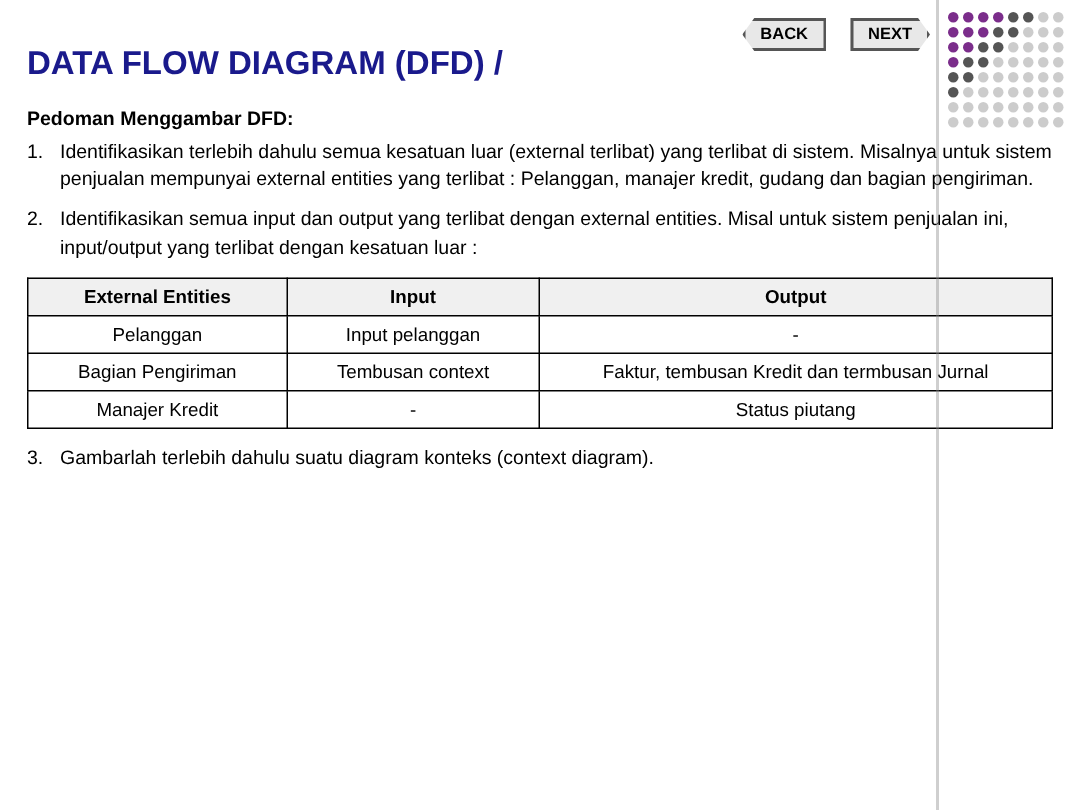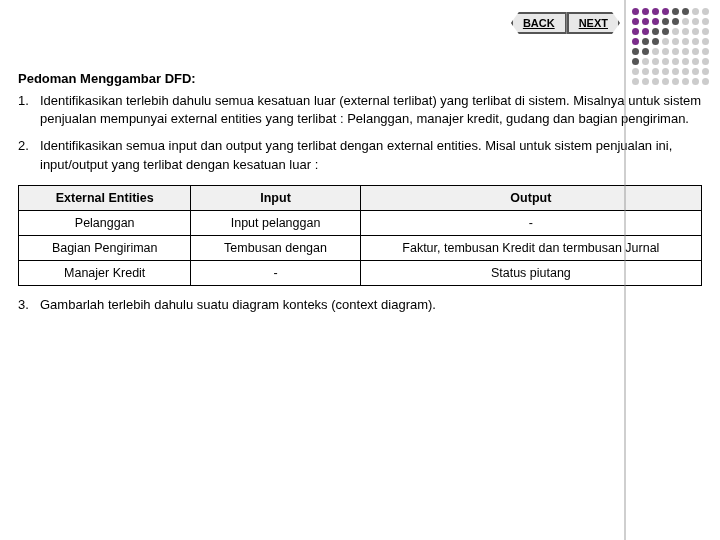--- a/index.html
+++ b/index.html
@@ -39,23 +39,22 @@
       height: 7px;
       border-radius: 50%;
     }
 
     
     .nav-buttons {
       position: absolute;
       top: 12px;
       right: 100px;
       display: flex;
-      gap: 0;
+      gap: 16px;
       align-items: center;
-      text-decoration: underline;
     }
 
     .nav-btn {
       padding: 3px 10px;
       border: 2px solid #555;
       background: #e8e8e8;
       font-size: 11px;
       font-weight: bold;
       cursor: pointer;
       clip-path: polygon(8px 0%, 100% 0%, 100% 100%, 8px 100%, 0% 50%);
@@ -222,21 +221,21 @@
     </div>
 
   <div class="vline"></div>
 
   <div class="nav-buttons">
     <button class="nav-btn back">BACK</button>
     <button class="nav-btn next">NEXT</button>
   </div>
 
   <div class="title">
-    <br>
+    <span>DATA FLOW DIAGRAM (DFD) /</span><br>
   </div>
 
   <div class="content">
 
     <div class="section-title">Pedoman Menggambar DFD:</div>
 
     <div class="list-item">
       <span class="list-num">1.</span>
       <span class="list-text">Identifikasikan terlebih dahulu semua kesatuan luar (external terlibat) yang terlibat di sistem. Misalnya untuk sistem penjualan mempunyai external entities yang terlibat : Pelanggan, manajer kredit, gudang dan bagian pengiriman.</span>
     </div>
@@ -255,21 +254,21 @@
         </tr>
       </thead>
       <tbody id="table-body">
       <tr>
             <td>Pelanggan</td>
             <td>Input pelanggan</td>
             <td>-</td>
           </tr>
           <tr>
             <td>Bagian Pengiriman</td>
-            <td>Tembusan dengan</td>
+            <td>Tembusan context</td>
             <td>Faktur, tembusan Kredit dan termbusan Jurnal</td>
           </tr>
           <tr>
             <td>Manajer Kredit</td>
             <td>-</td>
             <td>Status piutang</td>
           </tr>
         </tbody>
     </table>
 

